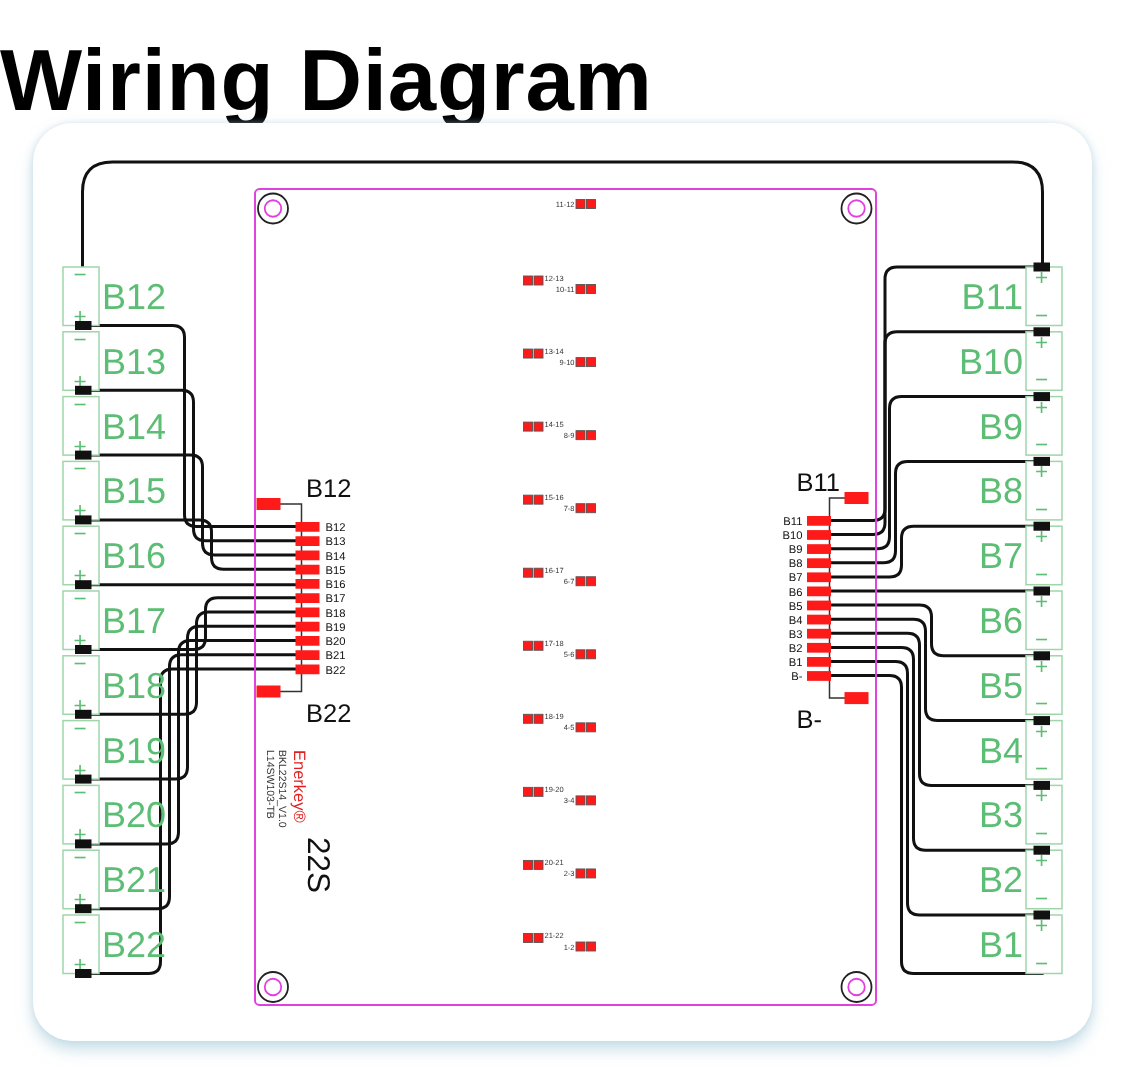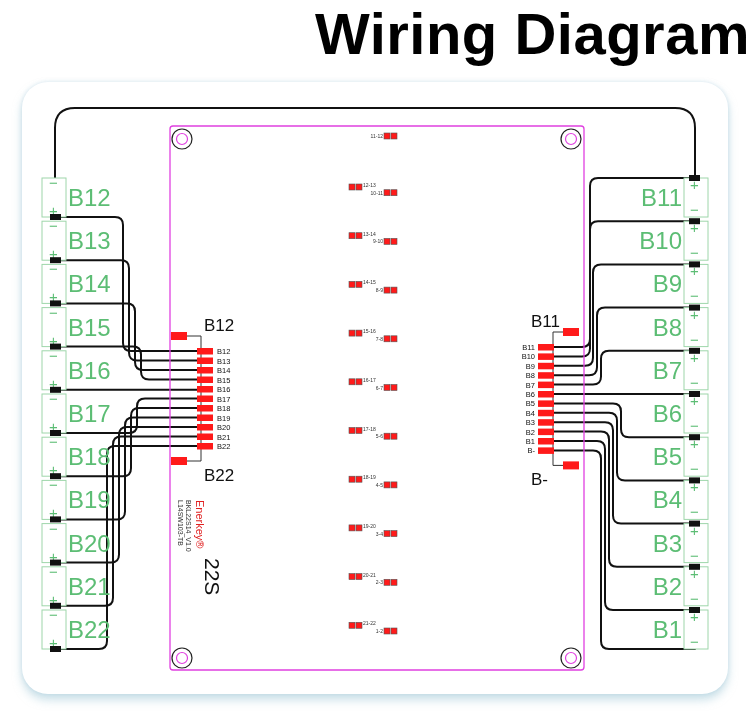--- a/index.html
+++ b/index.html
@@ -3,22 +3,22 @@
 <meta charset="utf-8">
 <style>
   html, body { margin: 0; padding: 0; }
   body {
     width: 750px; height: 718px; overflow: hidden;
     background: #ffffff;
     font-family: "Liberation Sans", sans-serif;
     position: relative;
   }
   .title {
-    position: absolute; left: 0; top: 0; width: 750px;
-    text-align: right; font-weight: bold; font-size: 58px;
+    position: absolute; left: 0; top: 20px; width: 750px;
+    text-align: left; font-weight: bold; font-size: 58px;
     color: #000; letter-spacing: 0.5px;
     font-family: "Liberation Sans", sans-serif;
   }
   .card {
     position: absolute; left: 22px; top: 82px; width: 706px; height: 612px;
     background: #ffffff; border-radius: 26px;
     box-shadow: 0 6px 10px rgba(160,200,215,0.55), 0 0 4px rgba(180,210,225,0.5);
   }
   svg.diag { position: absolute; left: 0; top: 0; }
   .cell-label { font-family: "Liberation Sans", sans-serif; fill: #5cbd74; font-size: 24px; }

